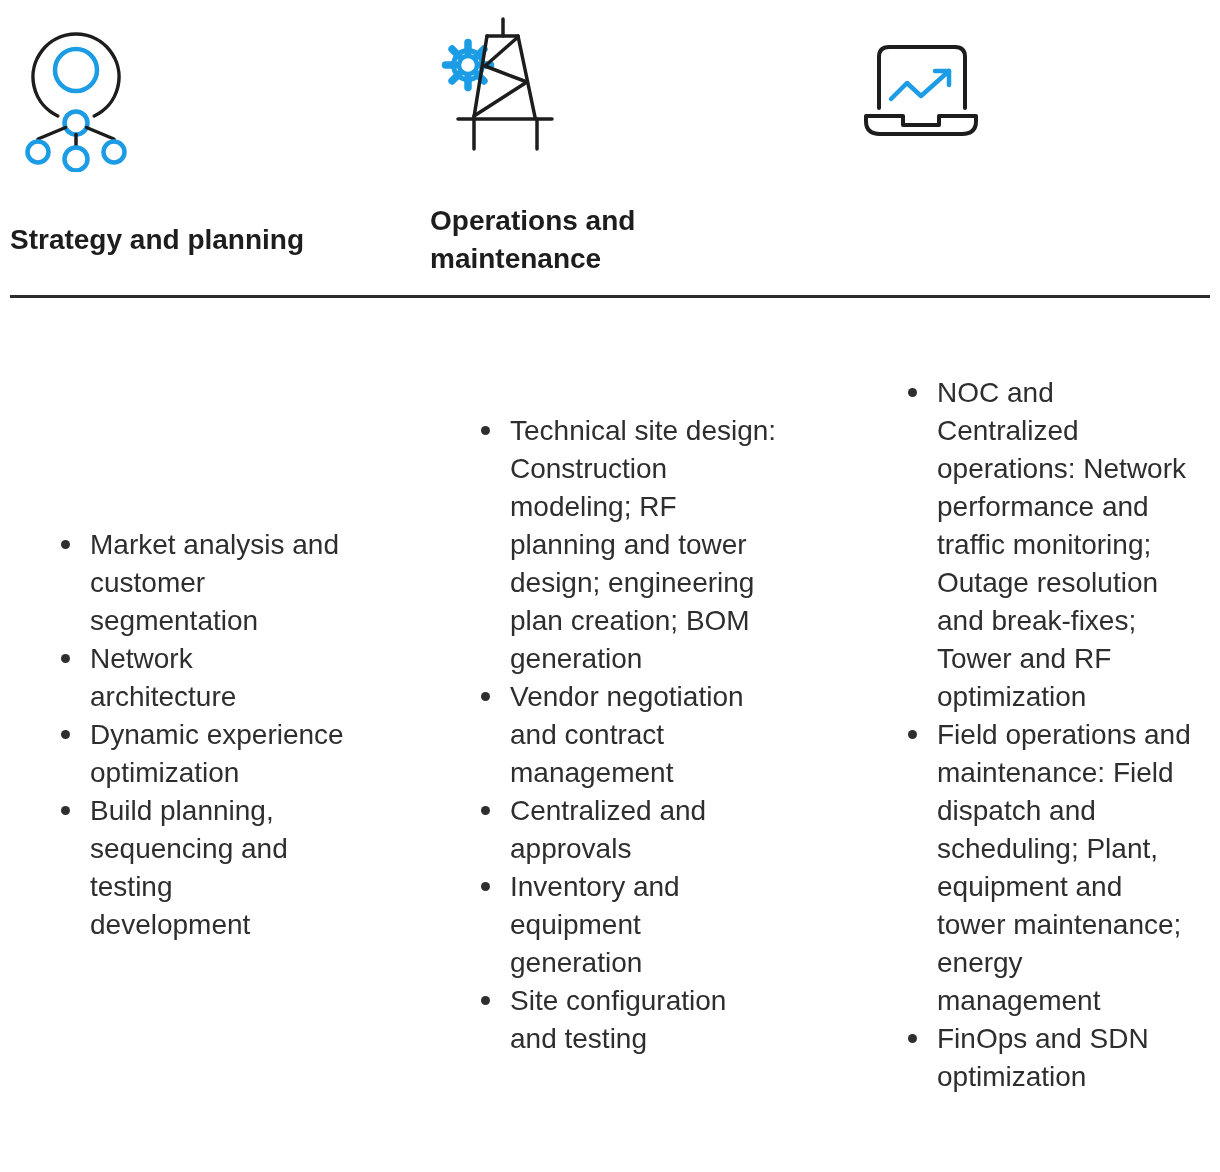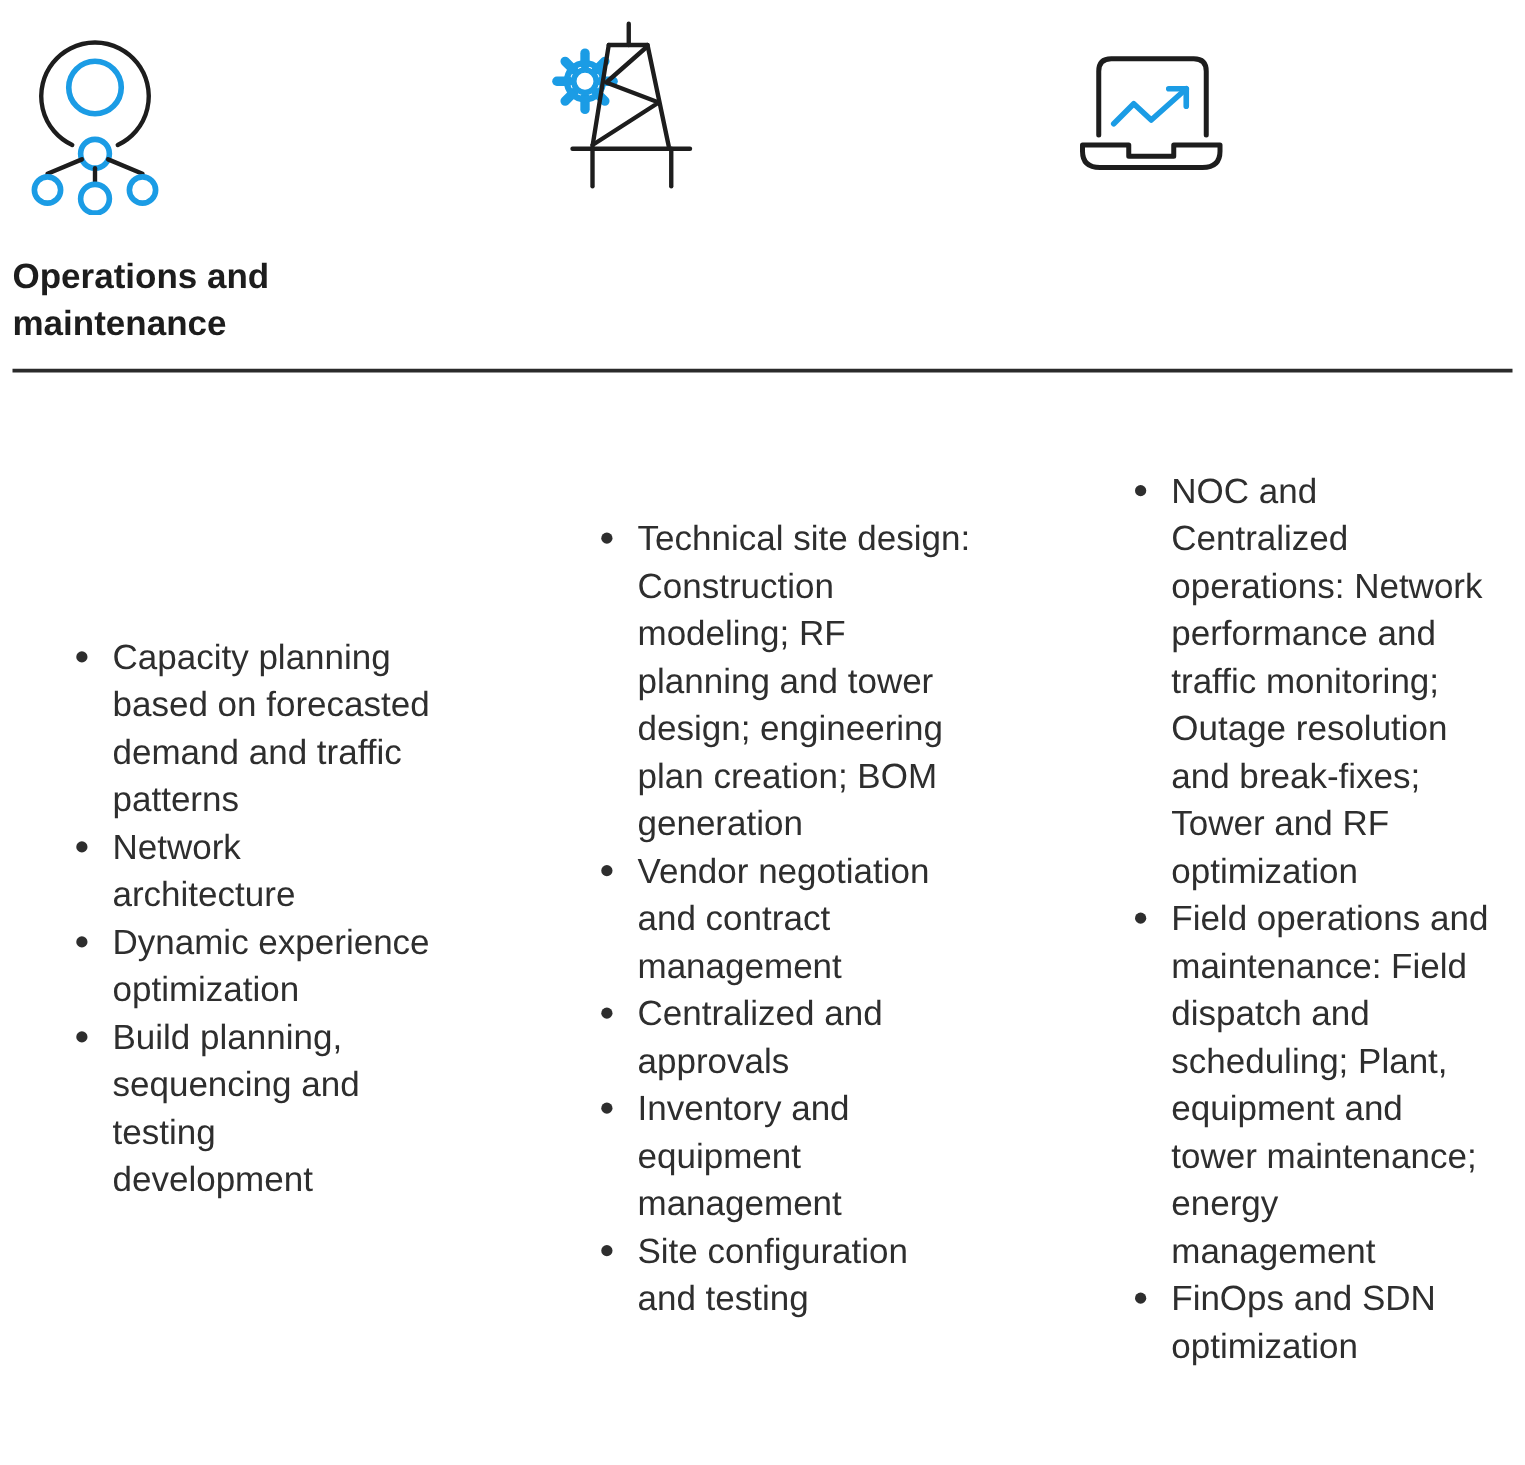--- a/index.html
+++ b/index.html
@@ -85,32 +85,32 @@
       <svg width="126" height="106" viewBox="0 0 126 106" style="margin:38px 0 0 1px">
         <path class="ink" stroke-width="4" d="M21 70 V19 Q21 9 31 9 H97 Q107 9 107 19 V70"></path>
         <path class="ink" stroke-width="4" d="M8 78 H45 V87 H81 V78 H118 V83 Q118 96 104 96 H22 Q8 96 8 83 Z"></path>
         <path class="accent" stroke-width="4.5" d="M33 61 L49 45 L63 58 L91 33"></path>
         <path class="accent" stroke-width="4.5" d="M77 33 H91 V47"></path>
       </svg>
     </div>
   </div>
 
   <div class="grid titles-row">
+    <h2 class="col-title">Strategy and planning</h2>
     <h2 class="col-title">Operations and
 maintenance</h2>
   </div>
 
   <hr class="divider">
 
   <div class="grid lists-row">
     <ul class="items">
-      <li class="item">Capacity planning
-based on forecasted
-demand and traffic
-patterns</li>
+      <li class="item">Market analysis and
+customer
+segmentation</li>
       <li class="item">Network
 architecture</li>
       <li class="item">Dynamic experience
 optimization</li>
       <li class="item">Build planning,
 sequencing and
 testing
 development</li>
     </ul>
     <ul class="items">
@@ -121,21 +121,21 @@
 design; engineering
 plan creation; BOM
 generation</li>
       <li class="item">Vendor negotiation
 and contract
 management</li>
       <li class="item">Centralized and
 approvals</li>
       <li class="item">Inventory and
 equipment
-management</li>
+generation</li>
       <li class="item">Site configuration
 and testing</li>
     </ul>
     <ul class="items">
       <li class="item">NOC and
 Centralized
 operations: Network
 performance and
 traffic monitoring;
 Outage resolution

